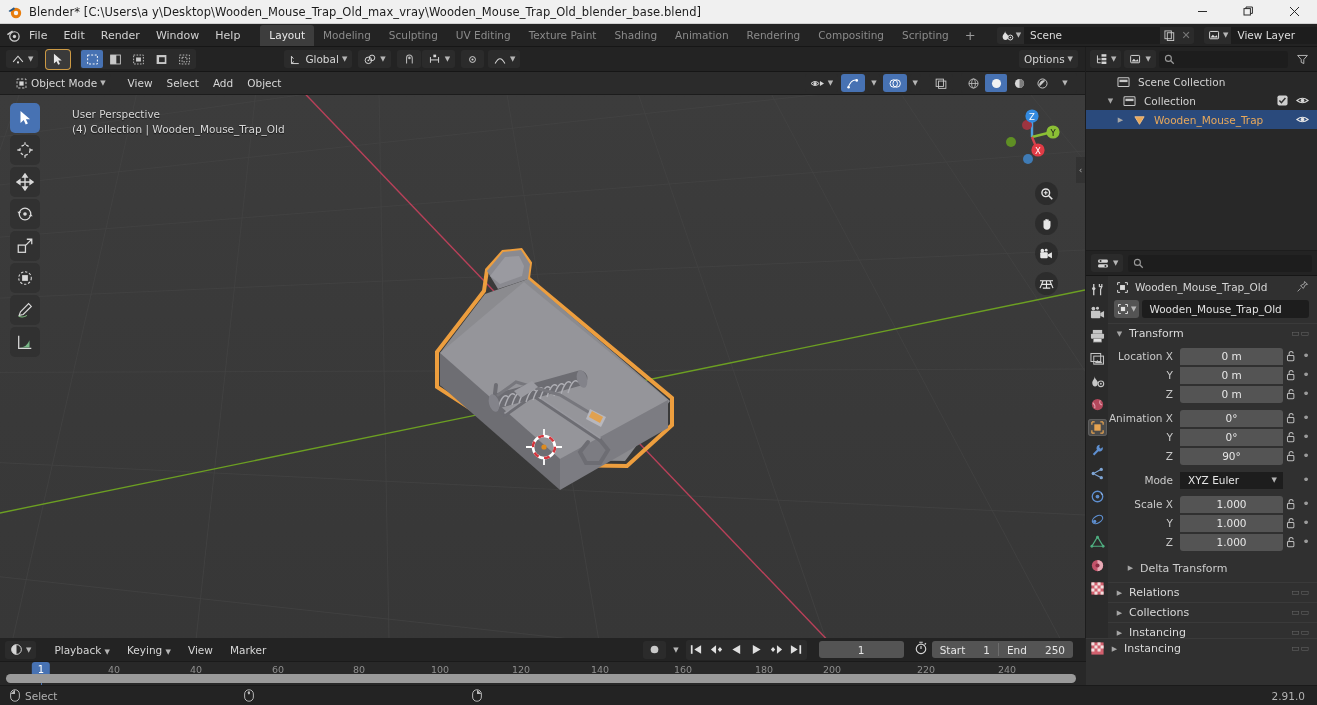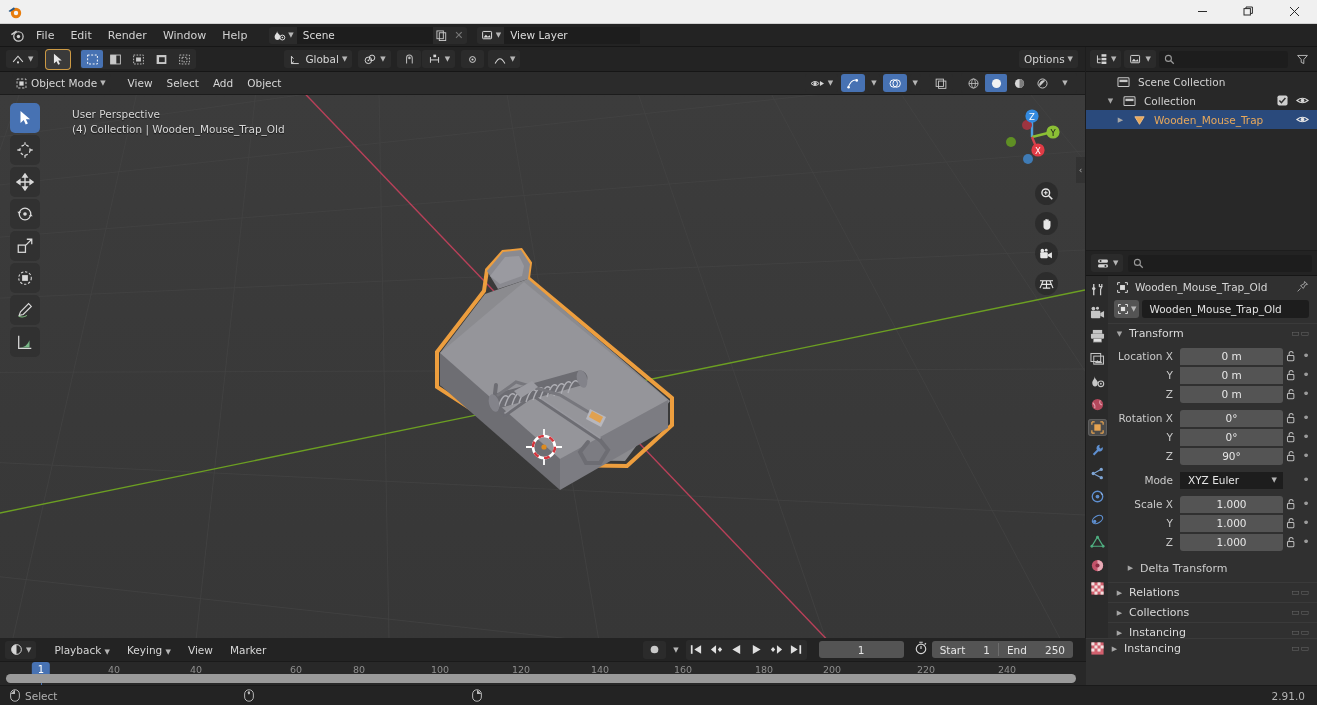--- a/index.html
+++ b/index.html
@@ -266,20 +266,21 @@
 <body>
 
 <div id="app">
 
   <div class="titlebar">
     <svg class="blender-logo" viewBox="0 0 16 16">
       <circle cx="9" cy="9" r="5.2" fill="#e87d0d"></circle>
       <circle cx="9" cy="9" r="2.2" fill="#f5f5f5"></circle>
       <path d="M1.5 7 L7 3.2 L8 5 L3 8 Z" fill="#265787"></path>
     </svg>
+    <span class="wtitle">Blender* [C:\Users\a y\Desktop\Wooden_Mouse_Trap_Old_max_vray\Wooden_Mouse_Trap_Old_blender_base.blend]</span>
     <div class="winbtns">
       <div class="winbtn">
         <svg width="11" height="11" viewBox="0 0 11 11">
             <path d="M1 5.5 H10" stroke="#2b2b2b" stroke-width="1"></path>
           </svg>
       </div>
       <div class="winbtn">
         <svg width="11" height="11" viewBox="0 0 11 11">
           <rect x="1" y="2.6" width="6.4" height="6.4" fill="none" stroke="#2b2b2b" stroke-width="1"></rect>
           <path d="M3 2.6 V1 H9.4 V7.4 H7.6" fill="none" stroke="#2b2b2b" stroke-width="1"></path>
@@ -300,20 +301,33 @@
         <circle cx="9" cy="9" r="1.8" fill="#d0d0d0"></circle>
         <path d="M1.5 7 L7 3.4" stroke="#d0d0d0" stroke-width="1.5" fill="none"></path>
       </svg>
     </div>
     <div class="menu-item">File</div>
     <div class="menu-item">Edit</div>
     <div class="menu-item">Render</div>
     <div class="menu-item">Window</div>
     <div class="menu-item">Help</div>
 
+    <div class="wsp-tabs">
+      <div class="wsp-tab active">Layout</div>
+      <div class="wsp-tab">Modeling</div>
+      <div class="wsp-tab">Sculpting</div>
+      <div class="wsp-tab">UV Editing</div>
+      <div class="wsp-tab">Texture Paint</div>
+      <div class="wsp-tab">Shading</div>
+      <div class="wsp-tab">Animation</div>
+      <div class="wsp-tab">Rendering</div>
+      <div class="wsp-tab">Compositing</div>
+      <div class="wsp-tab">Scripting</div>
+      <div class="wsp-plus">+</div>
+    </div>
 
     <div class="scene-block">
       <div class="id-icon-btn">
         <svg width="13" height="13" viewBox="0 0 16 16">
           <path d="M5 2 C5 6 2 6 2 9.5 C2 12 3.6 13.5 5.5 13.5 C7.4 13.5 9 12 9 9.5 C9 6 5 6 5 2Z" fill="#e0e0e0"></path>
           <circle cx="11.5" cy="10.5" r="3" fill="none" stroke="#e0e0e0" stroke-width="1.2"></circle>
           <circle cx="11.5" cy="10.5" r="1" fill="#e0e0e0"></circle>
         </svg>
         <span class="caret">▼</span>
       </div>
@@ -984,21 +998,21 @@
                 <path d="M3.4 6 V3.8 a2.2 2.2 0 0 1 4.4 0" fill="none" stroke="#bdbdbd" stroke-width="1.1"></path>
                 <rect x="1.6" y="6" width="7" height="5.6" rx="1" fill="none" stroke="#bdbdbd" stroke-width="1.1"></rect>
               </svg>
           </div>
           <div class="dotanim">•</div>
         </div>
 
         <div class="grp-gap"></div>
 
         <div class="prow">
-          <div class="plabel">Rotation X</div>
+          <div class="plabel">Animation X</div>
           <div class="pfield group-top">0°</div>
           <div class="lockicon">
             <svg width="11" height="12" viewBox="0 0 12 13">
                 <path d="M3.4 6 V3.8 a2.2 2.2 0 0 1 4.4 0" fill="none" stroke="#bdbdbd" stroke-width="1.1"></path>
                 <rect x="1.6" y="6" width="7" height="5.6" rx="1" fill="none" stroke="#bdbdbd" stroke-width="1.1"></rect>
               </svg>
           </div>
           <div class="dotanim">•</div>
         </div>
         <div class="prow">
@@ -1179,21 +1193,21 @@
               <span>250</span>
             </div>
           </div>
         </div>
       </div>
     </div>
 
     <div class="tl-ruler">
       <div class="tick" style="left:114px">40</div>
       <div class="tick" style="left:196px">40</div>
-      <div class="tick" style="left:296px">60</div>
+      <div class="tick" style="left:278px">60</div>
       <div class="tick" style="left:359px">80</div>
       <div class="tick" style="left:440px">100</div>
       <div class="tick" style="left:521px">120</div>
       <div class="tick" style="left:600px">140</div>
       <div class="tick" style="left:683px">160</div>
       <div class="tick" style="left:764px">180</div>
       <div class="tick" style="left:832px">200</div>
       <div class="tick" style="left:926px">220</div>
       <div class="tick" style="left:1007px">240</div>
       <div class="playhead-body" style="left:41px">1</div>

